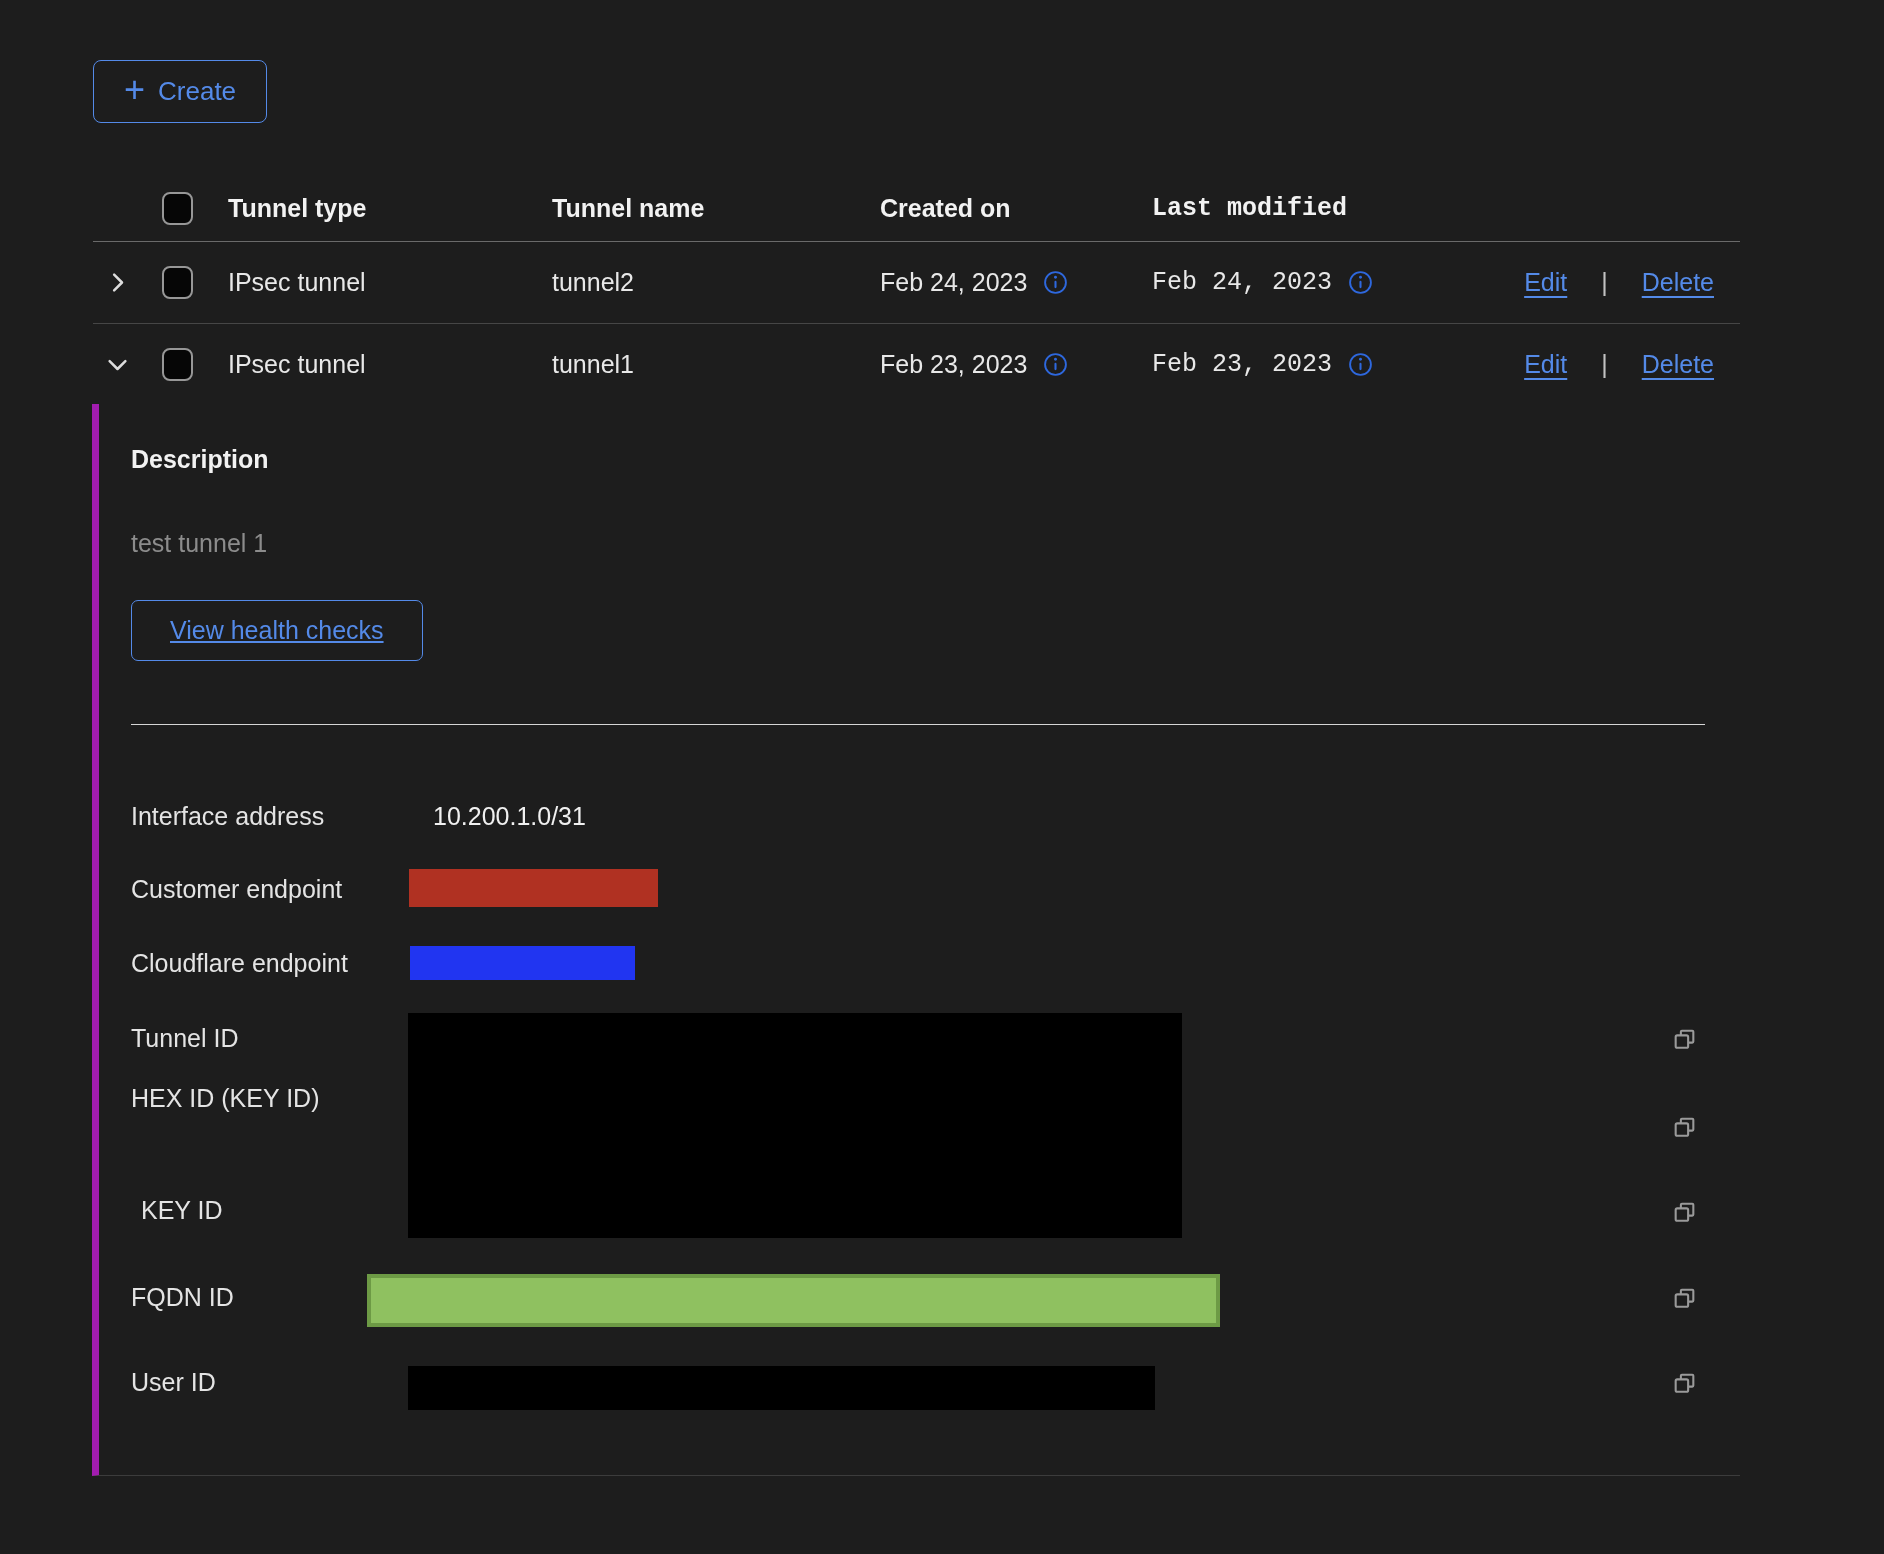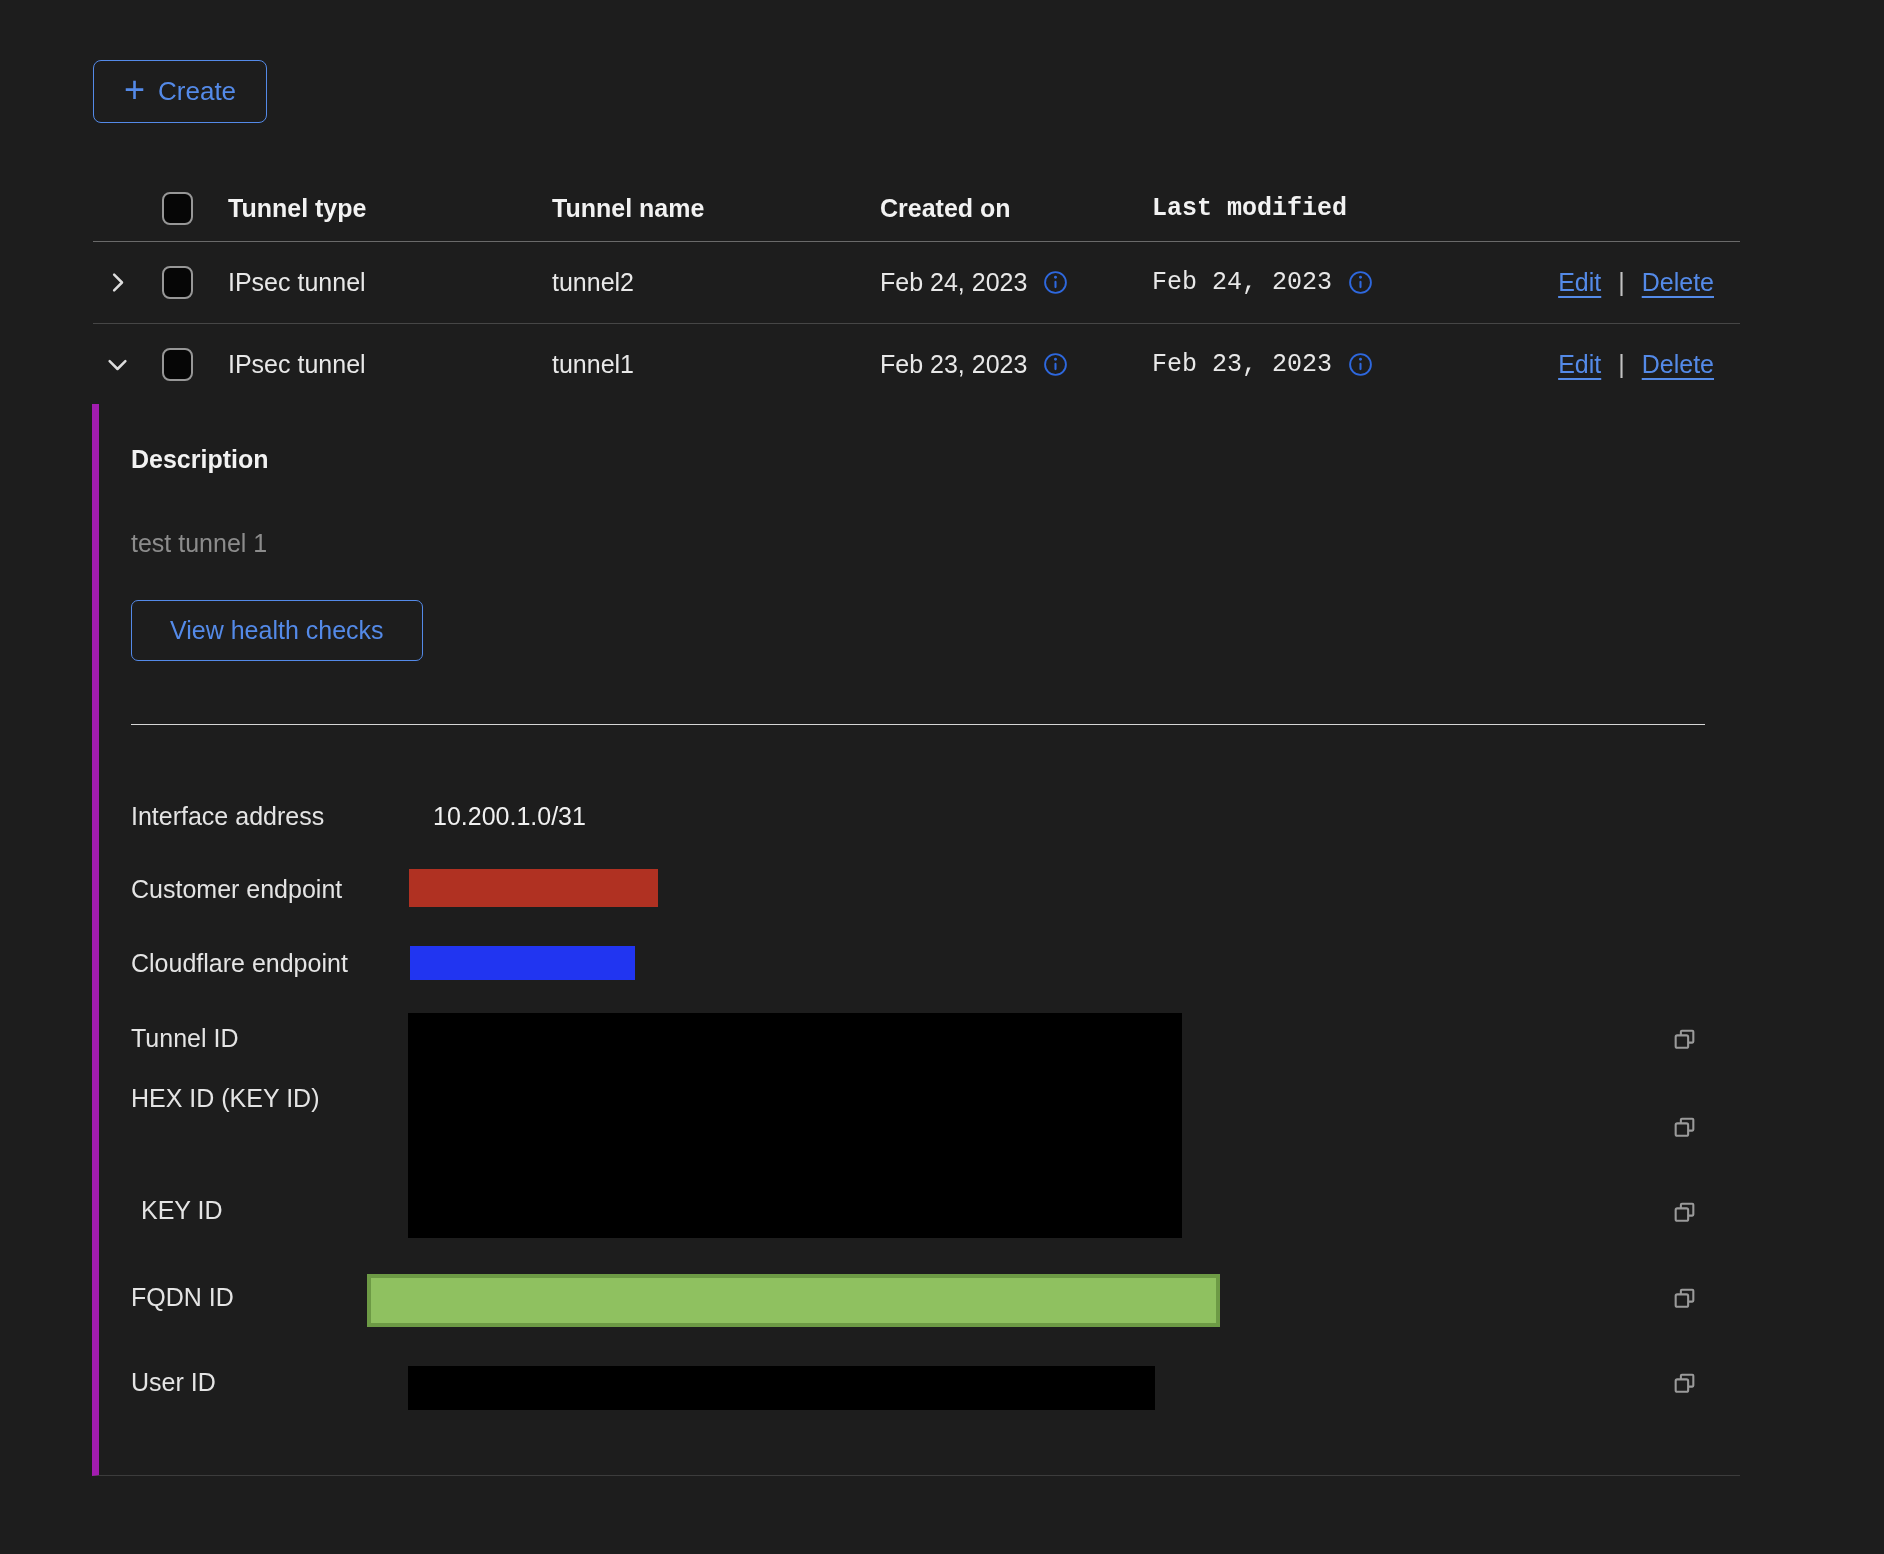--- a/index.html
+++ b/index.html
@@ -22,42 +22,42 @@
          font-weight:700;font-size:25px;color:#f2f2f2;}
   .trow{display:flex;align-items:center;height:81px;border-bottom:1px solid #464646;
         font-size:25px;color:#e8e8e8;}
   .trow.expanded{border-bottom:none;}
   .c-exp{width:57px;box-sizing:border-box;padding-left:11px;display:flex;align-items:center;}
   .c-chk{width:72px;box-sizing:border-box;padding-left:12px;display:flex;align-items:center;}
   .c-type{width:330px;box-sizing:border-box;padding-left:6px;}
   .c-name{width:328px;}
   .c-created{width:272px;display:flex;align-items:center;gap:16px;}
   .c-modified{width:278px;display:flex;align-items:center;gap:16px;font-family:Liberation Mono, monospace;}
-  .c-actions{flex:1;display:flex;justify-content:flex-end;align-items:center;gap:17px;
+  .c-actions{flex:1;display:flex;justify-content:flex-end;align-items:center;gap:34px;
              padding-right:26px;box-sizing:border-box;}
   .checkbox{width:27px;height:29px;border:2px solid #979797;border-radius:8px;
             background:#060606;display:inline-block;cursor:pointer;}
   .chev{width:27px;height:27px;color:#dddddd;cursor:pointer;flex:none;}
   .info-icon{width:25px;height:25px;color:#2e68de;flex:none;cursor:pointer;}
   .link{color:#548ae8;text-decoration:underline;text-underline-offset:5px;cursor:pointer;}
   .pipe{color:#c2c2c2;}
   
   .detail{
     position:absolute;left:92px;top:404px;width:1648px;height:1072px;
     border-left:7px solid #a21caf;border-bottom:1px solid #3c3c3c;box-sizing:border-box;
   }
   .abs{position:absolute;}
   .d-label{font-size:25px;color:#e4e4e4;white-space:nowrap;}
   .desc-title{left:32px;top:41px;font-size:25px;font-weight:600;color:#f2f2f2;}
   .desc-value{left:32px;top:125px;font-size:25px;color:#8c8c8c;}
   .health-btn{
     left:32px;top:196px;height:61px;padding:0 38px;
     display:flex;align-items:center;background:transparent;
     border:1.5px solid #548ae8;border-radius:7px;color:#548ae8;
-    font-size:25px;font-family:inherit;cursor:pointer;
+    font-size:25px;font-family:inherit;cursor:pointer;text-decoration:underline;
   }
   .d-divider{left:32px;top:320px;width:1574px;height:1px;background:#d6d6d6;}
   .red-box{left:310px;top:465px;width:249px;height:38px;background:#b03122;}
   .blue-box{left:311px;top:542px;width:225px;height:34px;background:#2135f1;}
   .black-group{left:309px;top:609px;width:774px;height:225px;background:#000000;}
   .green-box{left:268px;top:870px;width:853px;height:53px;background:#8fc160;
              border:4px solid #6d9a45;box-sizing:border-box;}
   .black-box{left:309px;top:962px;width:747px;height:44px;background:#000000;}
   .copy-btn{width:27px;height:27px;color:#9a9a9a;cursor:pointer;background:none;border:none;padding:0;}
   .copy-btn svg{width:27px;height:27px;display:block;}

